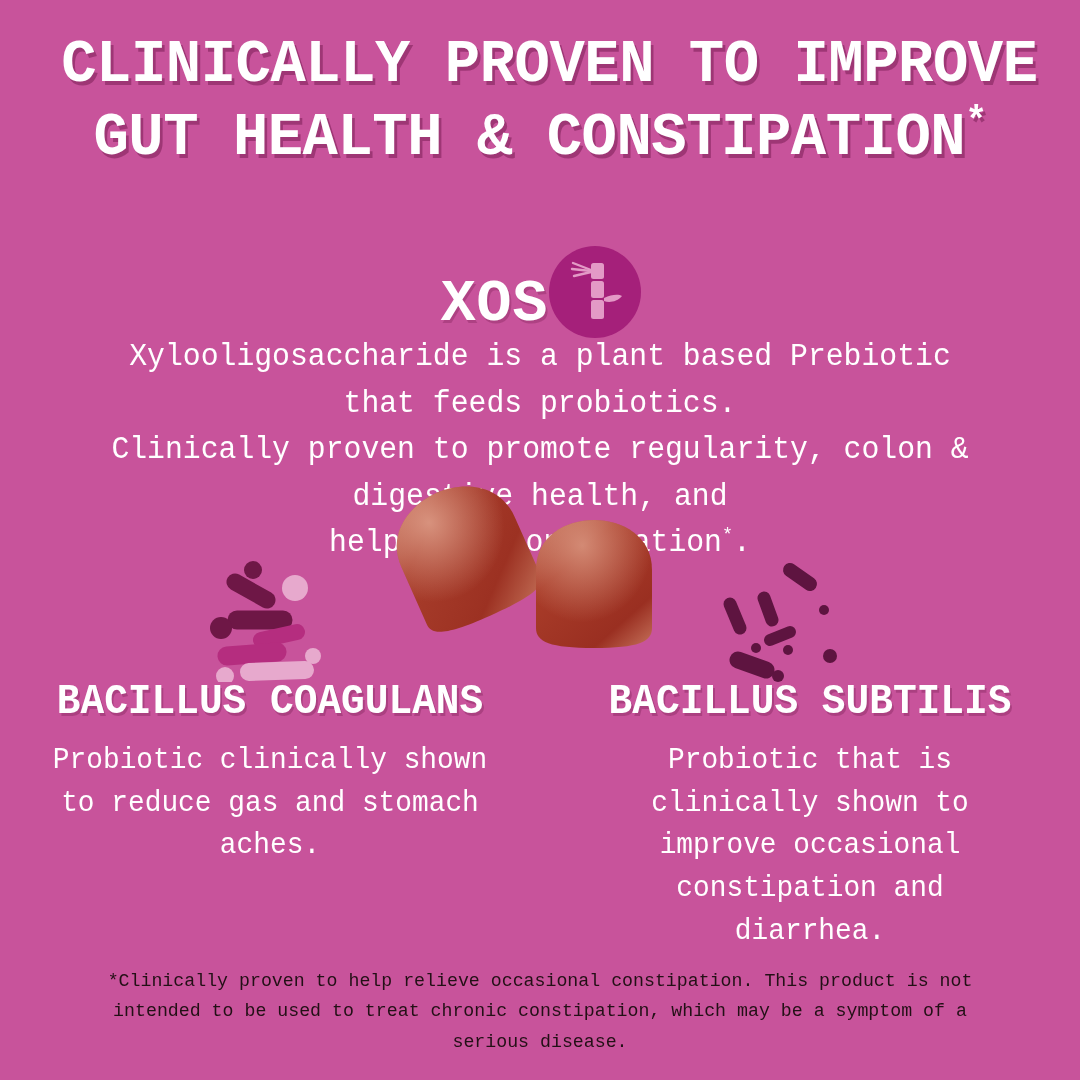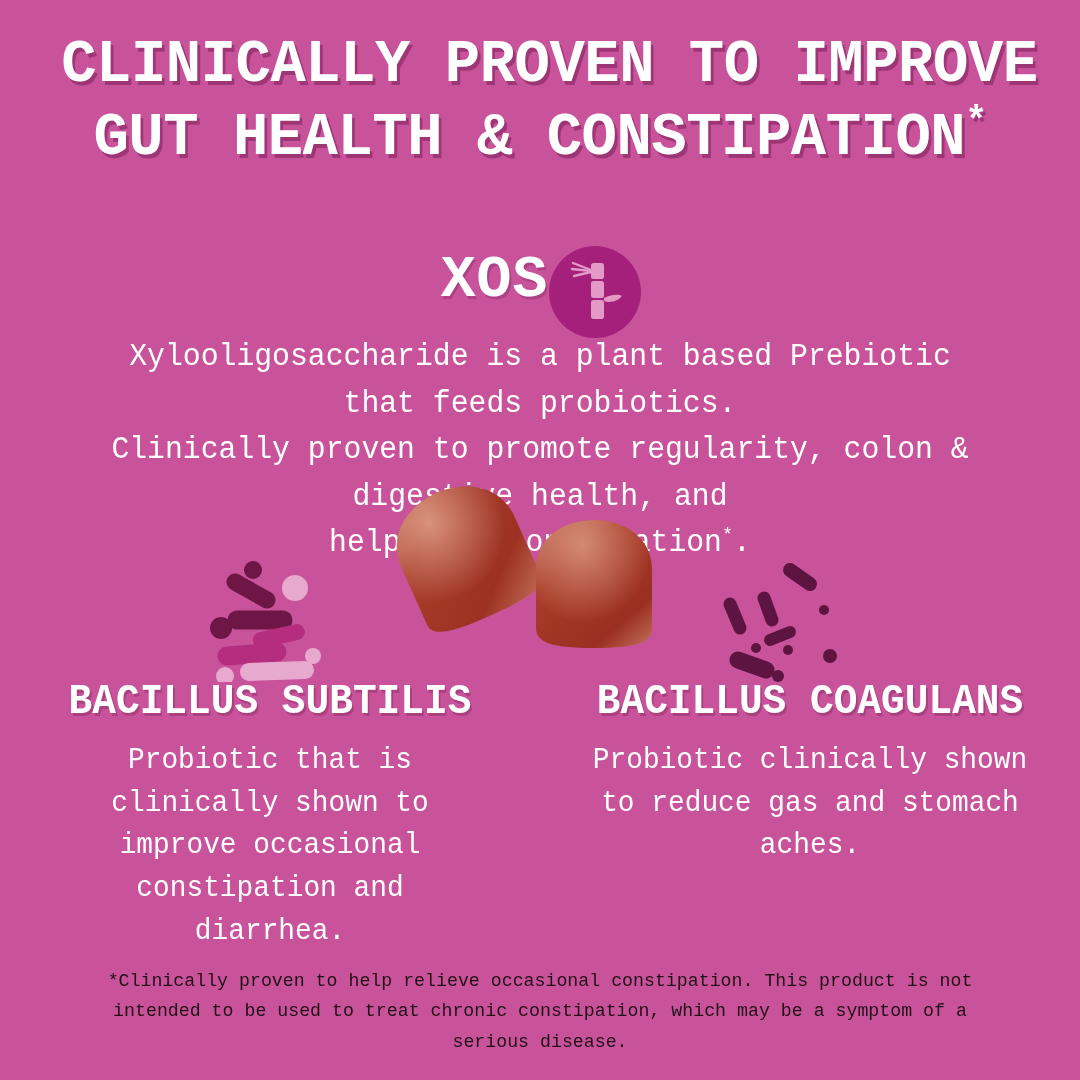--- a/index.html
+++ b/index.html
@@ -28,21 +28,21 @@
     padding:0 36px;
   }
   .headline .hl-line { display:block; white-space:nowrap; }
   .headline sup { font-size:0.62em; vertical-align:super; line-height:0; }
 
   
   .xos-row {
     position:absolute;
     top:246px; left:0; right:0;
     display:flex;
-    align-items:flex-start;
+    align-items:flex-end;
     justify-content:center;
     gap:4px;
   }
   .xos-word {
     color:#ffffff;
     font-weight:bold;
     font-size:60px;
     letter-spacing:1px;
     transform:scaleX(0.97);
     text-shadow:2px 3px 0 rgba(106,20,70,0.28);
@@ -228,28 +228,28 @@
         <circle cx="112" cy="58" r="5"></circle>
         <circle cx="44" cy="96" r="5"></circle>
         <circle cx="76" cy="98" r="5"></circle>
         <circle cx="118" cy="104" r="7"></circle>
         <circle cx="66" cy="124" r="6"></circle>
       </g>
     </svg>
   </div>
 
   <div class="cols">
+    <div class="col col-right">
+      <div class="col-title">BACILLUS COAGULANS</div>
+      <div class="col-body">Probiotic clinically shown to reduce gas and stomach aches.</div>
+    </div>
     <div class="col col-left">
       <div class="col-title">BACILLUS SUBTILIS</div>
       <div class="col-body">Probiotic that is clinically shown to improve occasional constipation and diarrhea.</div>
     </div>
-    <div class="col col-right">
-      <div class="col-title">BACILLUS COAGULANS</div>
-      <div class="col-body">Probiotic clinically shown to reduce gas and stomach aches.</div>
-    </div>
   </div>
 
   <div class="footnote">
     <span>*Clinically proven to help relieve occasional constipation. This product is not intended to be used to treat chronic</span>
     <span>constipation, which may be a symptom of a serious disease.</span>
   </div>
 
 </div>
 
 </body></html>

